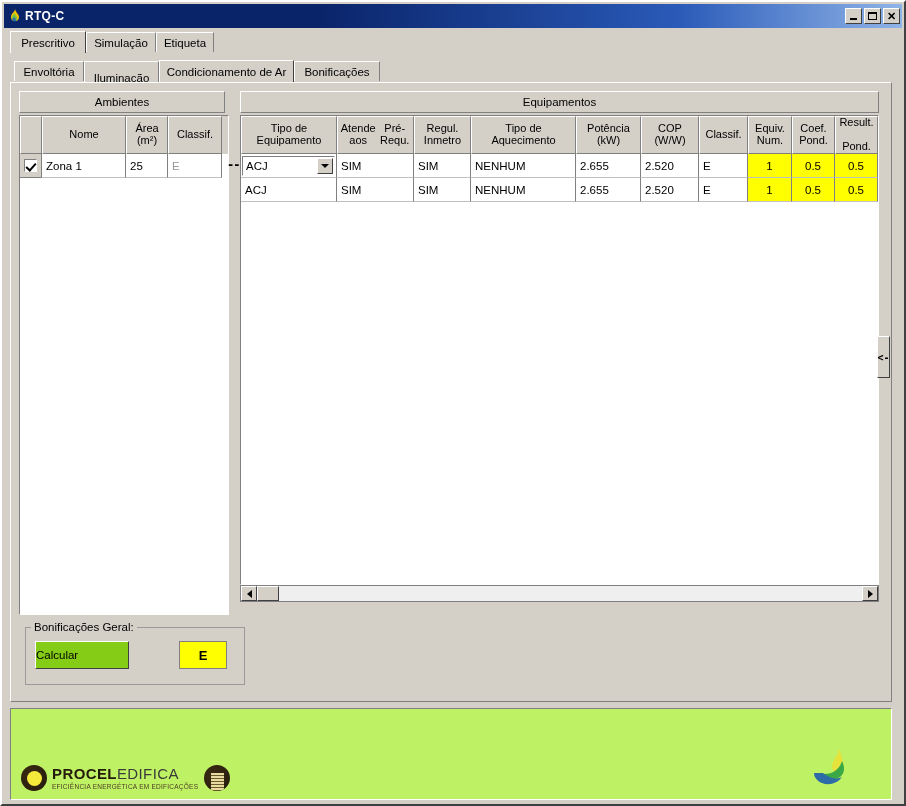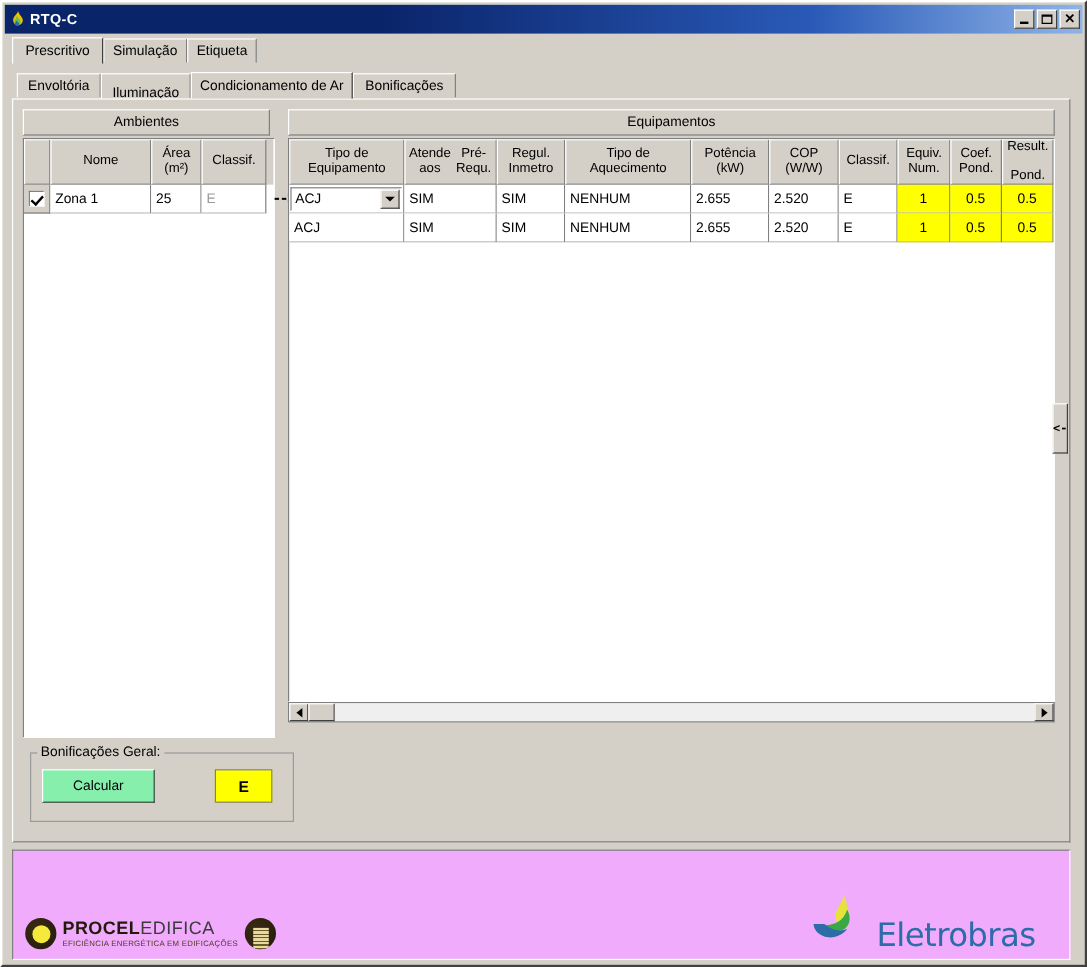--- a/index.html
+++ b/index.html
@@ -179,37 +179,37 @@
   }
 
   
   .fs{
     position:absolute;border:1px solid #9a9a9a;box-sizing:border-box;
   }
   .fs-legend{
     position:absolute;background:#d4d0c8;padding:0 3px;font-size:11.5px;
   }
   .btn{
-    position:absolute;background:#86efac;
+    position:absolute;background:#84cc16;
     border-left:1px solid #ffffff;border-top:1px solid #ffffff;
     border-right:1px solid #404040;border-bottom:1px solid #404040;
-    box-sizing:border-box;display:flex;align-items:center;justify-content:center;
+    box-sizing:border-box;display:flex;align-items:center;justify-content:flex-start;
     font-size:11.5px;
   }
   .classbox{
     position:absolute;background:#ffff00;
     border:1px solid #808080;box-sizing:border-box;
     display:flex;align-items:center;justify-content:center;
     font-weight:bold;font-size:13px;
   }
 
   
   .footer{
     position:absolute;left:8px;top:706px;width:882px;height:92px;
-    background:#f0abfc;
+    background:#bef264;
     border-left:1px solid #808080;border-top:1px solid #808080;
     border-right:1px solid #ffffff;border-bottom:1px solid #ffffff;
     box-sizing:border-box;
   }
   .procel{position:absolute;left:10px;bottom:8px;display:flex;align-items:center;}
   .procel-bulb{
     width:26px;height:26px;border-radius:50%;
     background:radial-gradient(circle at 35% 35%,#3a2a12,#241a0c);
     position:relative;flex:0 0 auto;margin-right:5px;
     display:flex;align-items:center;justify-content:center;
@@ -494,18 +494,17 @@
     </div>
 
     <div class="eletro">
       <span class="eletro-mark">
         <svg width="54" height="44" viewBox="0 0 54 44">
           <path d="M30 1 C30 9 23 12 23 21 a8 8 0 0 0 10 5 C37 20 33 11 30 1 Z" fill="#e6e23c"></path>
           <path d="M33 14 C36 20 36 26 31 30 C25 34 18 31 15 27 C22 27 30 24 33 14 Z" fill="#3aa845"></path>
           <path d="M14 26 C20 31 27 33 33 30 C29 36 20 39 13 36 C8 34 5 30 5 26 Z" fill="#2e6ca8"></path>
         </svg>
       </span>
-      <span class="eletro-txt">Eletrobras</span>
     </div>
 
   </div>
 
 </div>
 
 </body></html>

